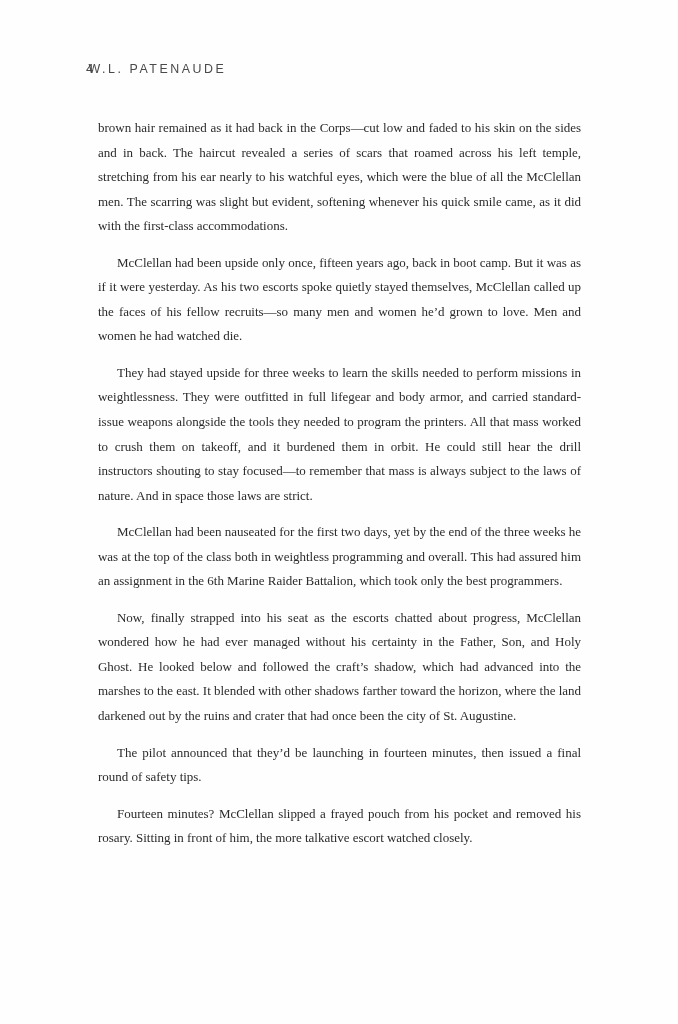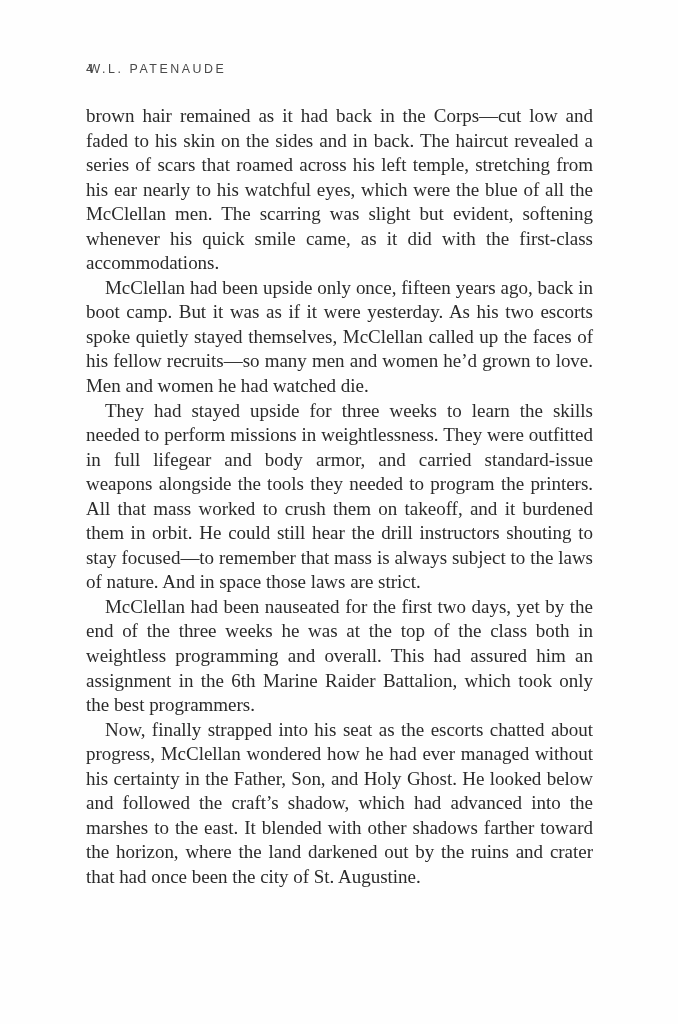--- a/index.html
+++ b/index.html
@@ -58,22 +58,22 @@
   }
 
   
   .textblock {
     position: absolute;
     left: 86px;
     top: 104px;
     width: 507px;
   }
   .para {
-    margin: 0;
-    font-size: 19px;
+    margin: 12px;
+    font-size: 13px;
     line-height: 24.55px;
     text-align: justify;
     text-justify: inter-word;
     hyphens: manual;
     -webkit-hyphens: manual;
     letter-spacing: -0.02px;
     word-spacing: 0px;
   }
   .para.indent {
     text-indent: 19px;
@@ -91,15 +91,17 @@
     <span class="folio" style="color: rgb(74, 74, 74);">4</span>
     <div class="head-title" style="color: rgb(74, 74, 74);">W.L. PATENAUDE</div>
   </div>
 
   <div class="textblock">
     <p class="para first">brown hair remained as it had back in the Corps—cut low and faded to his skin on the sides and in back. The haircut revealed a series of scars that roamed across his left temple, stretching from his ear nearly to his watchful eyes, which were the blue of all the McClellan men. The scarring was slight but evident, softening whenever his quick smile came, as it did with the first-class accommodations.</p>
     <p class="para indent">McClellan had been upside only once, fifteen years ago, back in boot camp. But it was as if it were yesterday. As his two escorts spoke quietly stayed themselves, McClellan called up the faces of his fellow recruits—so many men and women he’d grown to love. Men and women he had watched die.</p>
     <p class="para indent">They had stayed upside for three weeks to learn the skills needed to perform missions in weightlessness. They were outfitted in full lifegear and body armor, and carried standard-issue weapons alongside the tools they needed to program the printers. All that mass worked to crush them on takeoff, and it burdened them in orbit. He could still hear the drill instructors shouting to stay focused—to remember that mass is always subject to the laws of nature. And in space those laws are strict.</p>
     <p class="para indent">McClellan had been nauseated for the first two days, yet by the end of the three weeks he was at the top of the class both in weightless program­ming and overall. This had assured him an assignment in the 6th Marine Raider Battalion, which took only the best programmers.</p>
     <p class="para indent">Now, finally strapped into his seat as the escorts chatted about progress, McClellan wondered how he had ever managed without his certainty in the Father, Son, and Holy Ghost. He looked below and followed the craft’s shadow, which had advanced into the marshes to the east. It blended with other shadows farther toward the horizon, where the land darkened out by the ruins and crater that had once been the city of St. Augustine.</p>
+    <p class="para indent">The pilot announced that they’d be launching in fourteen minutes, then issued a final round of safety tips.</p>
+    <p class="para indent">Fourteen minutes? McClellan slipped a frayed pouch from his pocket and removed his rosary. Sitting in front of him, the more talkative escort watched closely.</p>
   </div>
 
 </div>
 
 </body></html>

